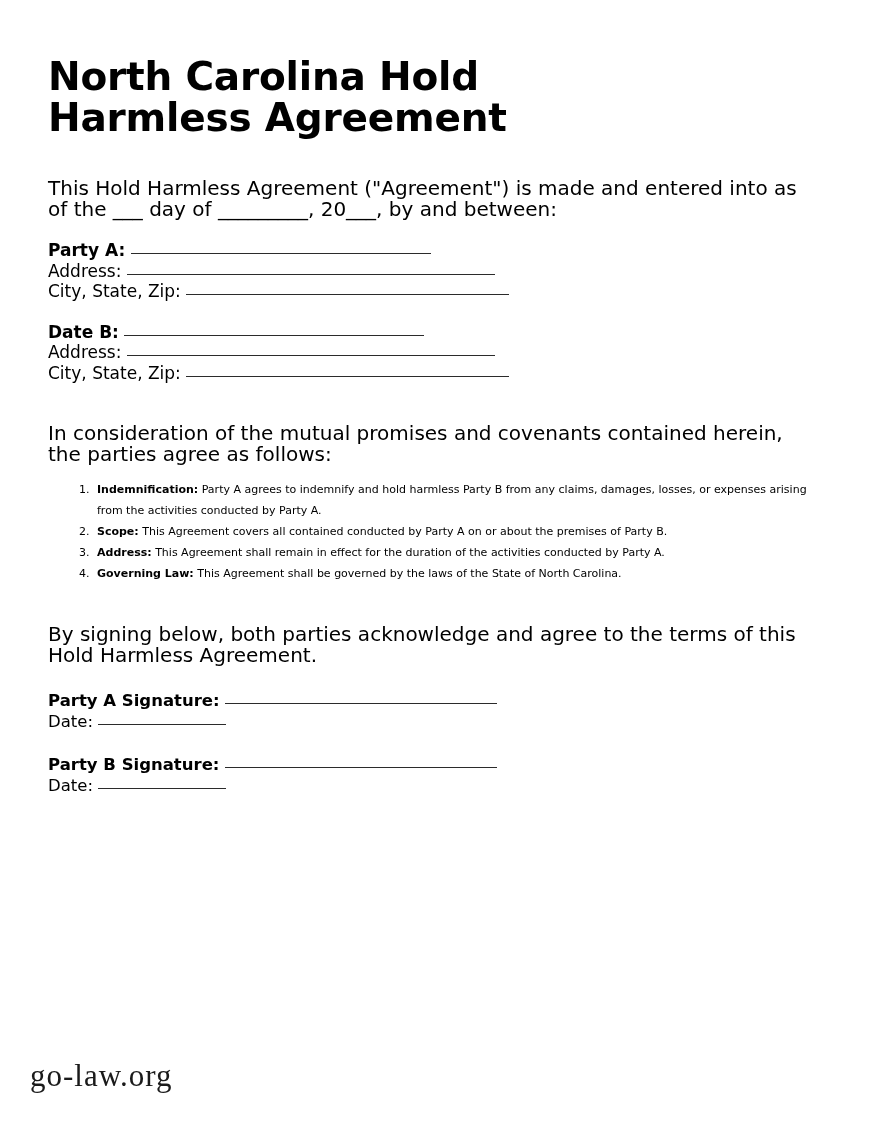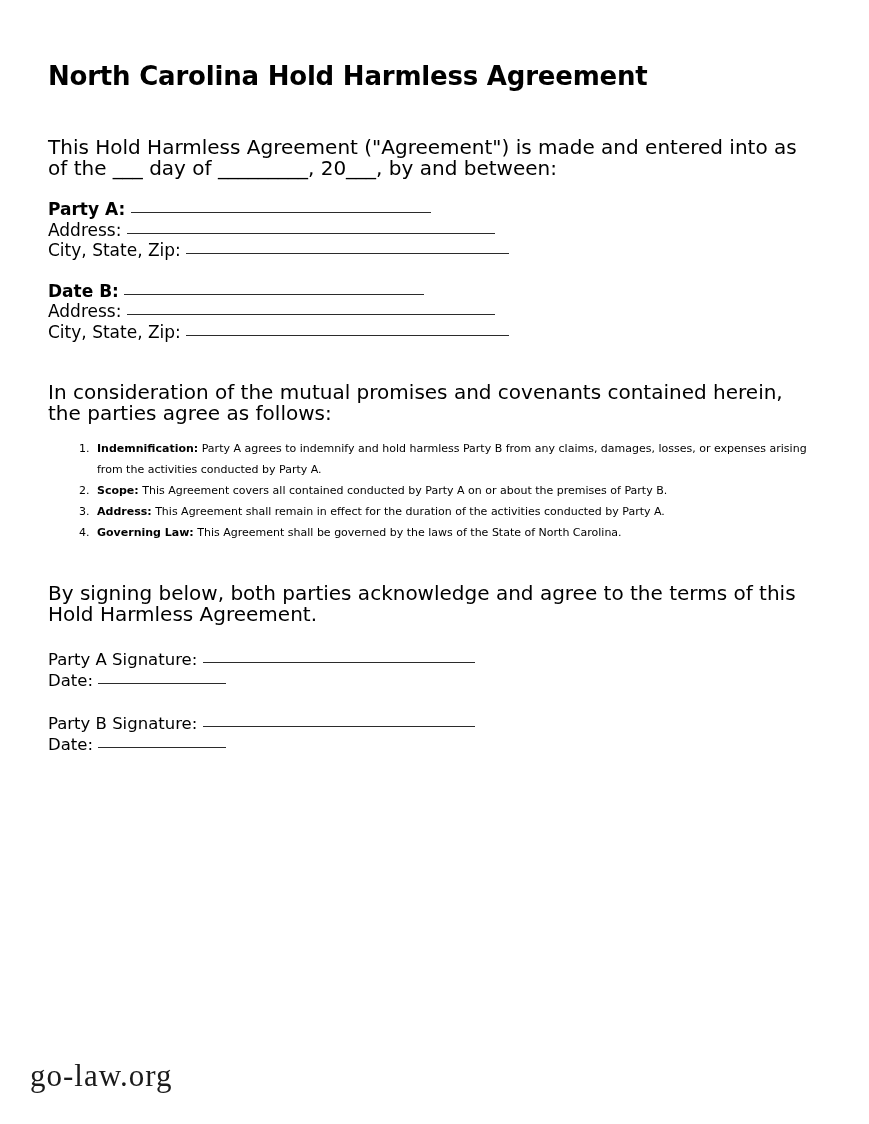--- a/index.html
+++ b/index.html
@@ -25,21 +25,21 @@
   }
 
   .content {
     position: absolute;
     left: 48px;
     top: 56px;
     width: 773px;
   }
 
   h1.doc-title {
-    font-size: 26px;
+    font-size: 39px;
     line-height: 41px;
     font-weight: bold;
     letter-spacing: -0.2px;
     margin: 0 0 0 0;
     width: 600px;
     font-family: "DejaVu Sans", sans-serif;
   }
 
   p.body-text {
     font-size: 20px;
@@ -81,21 +81,21 @@
     padding-left: 4px;
   }
   ol.terms li .term-name { font-weight: bold; }
 
   .sig-block {
     margin-top: 24px;
     font-size: 16.5px;
     line-height: 21px;
   }
   .sig-block .row { white-space: nowrap; }
-  .sig-block .sig-label { font-weight: normal; }
+  .sig-block .sig-label { font-weight: bold; }
   .sig-block.second { margin-top: 22px; }
 
   .watermark {
     position: absolute;
     left: 30px;
     top: 1058px;
     font-family: Liberation Serif, serif;
     font-size: 31px;
     letter-spacing: 1px;
     color: #1a1a1a;

